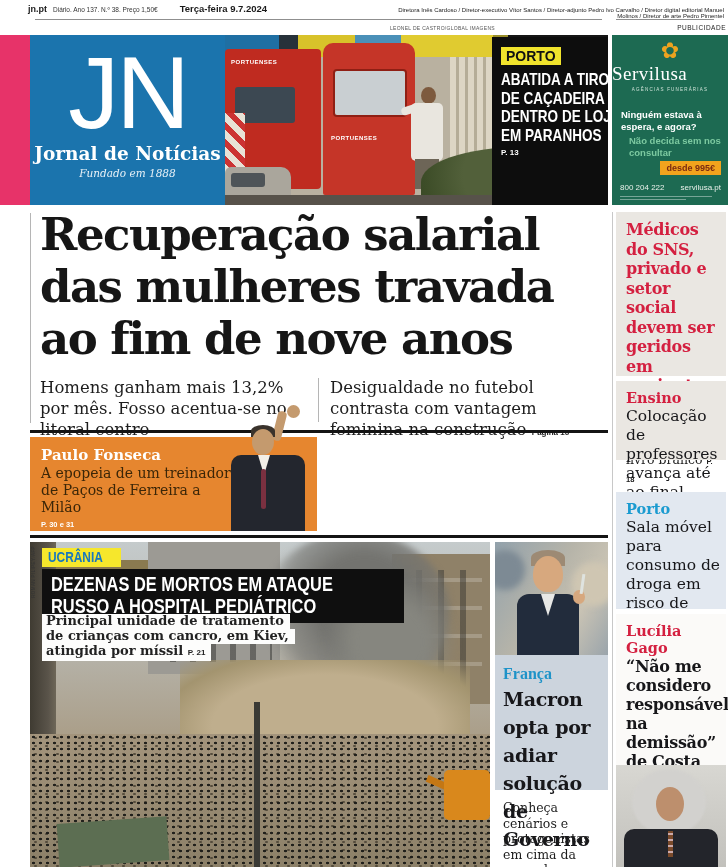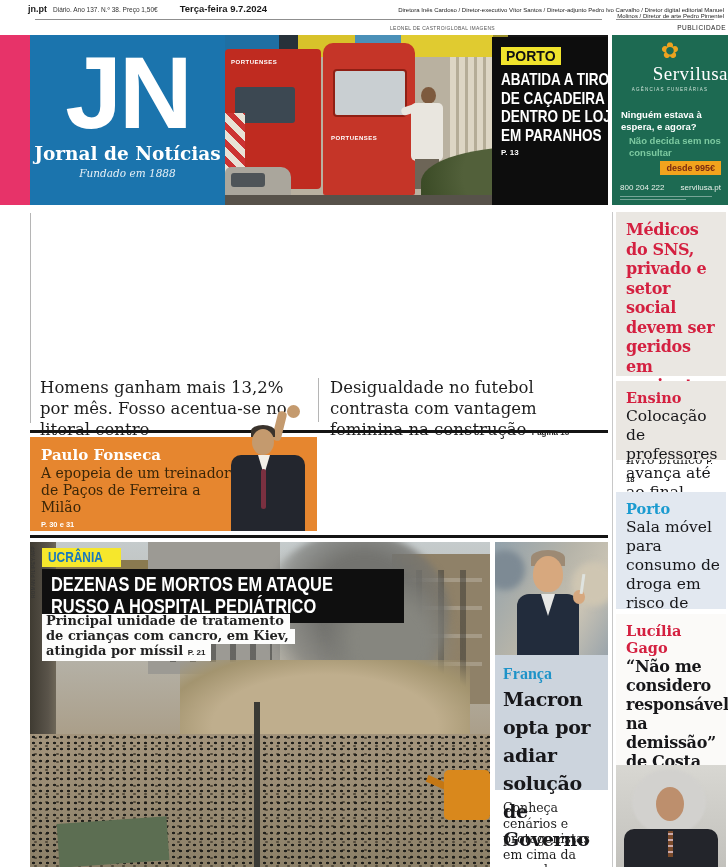--- a/index.html
+++ b/index.html
@@ -14,21 +14,21 @@
   .tb-edition{font-size:6.5px;color:#333;}
   .tb-date{font-weight:bold;font-size:9.5px;margin-left:16px;}
   .tb-directors{margin-left:auto;font-size:6px;color:#222;text-align:right;max-width:330px;}
   .rule{position:absolute;height:1px;background:#8f8f8f;}
   .credit-top{position:absolute;top:25px;left:300px;width:195px;text-align:right;font-size:5px;color:#555;letter-spacing:.3px;}
   .pub-label{position:absolute;top:24px;left:614px;width:112px;text-align:right;font-size:6.5px;color:#222;letter-spacing:.5px;}
 
   
   .pink-stripe{position:absolute;left:0;top:35px;width:30px;height:170px;background:#e73369;}
   .logo-block{position:absolute;left:30px;top:35px;width:195px;height:170px;background:#1b74ad;color:#fff;text-align:center;}
-  .logo-jn{font-weight:bold;font-size:102px;line-height:104px;letter-spacing:-3px;margin-top:6px;}
+  .logo-jn{font-weight:normal;font-size:102px;line-height:104px;letter-spacing:-3px;margin-top:6px;}
   .logo-name{font-family:"DejaVu Serif", serif;font-weight:bold;font-size:18.5px;margin-top:-2px;}
   .logo-founded{font-family:"DejaVu Serif", serif;font-style:italic;font-size:10.5px;margin-top:3px;color:#e8f1f7;}
 
   
   .mast-photo{position:absolute;left:225px;top:35px;width:383px;height:170px;overflow:hidden;background:#b9b1a0;}
   .mp-topstrip{position:absolute;left:0;top:0;width:100%;height:22px;
     background:linear-gradient(90deg,#1f6fa3 0 14%,#27313a 14% 19%,#d8c22a 19% 34%,#4a90b8 34% 46%,#e0cb30 46% 70%,#9a8f2a 70% 74%,#151515 74% 100%);}
   .mp-shutter{position:absolute;left:225px;top:10px;width:158px;height:160px;
     background:repeating-linear-gradient(90deg,#ddd6c4 0 6px,#b5ad97 6px 9px);}
   .mp-shutter-y{position:absolute;left:285px;top:8px;width:98px;height:48px;
@@ -55,21 +55,21 @@
 
   
   .porto-box{position:absolute;right:0;top:2px;width:116px;height:168px;background:#0d0d0d;padding:10px 0 0 9px;box-sizing:border-box;z-index:3;}
   .porto-kicker{display:inline-block;background:#f0e32c;color:#111;font-weight:bold;font-size:14px;padding:1px 5px;margin-bottom:5px;}
   .porto-line{color:#fff;font-weight:bold;font-size:16.5px;line-height:18.5px;}
   .porto-page{color:#fff;font-weight:bold;font-size:8px;margin-top:4px;}
 
   
   .ad{position:absolute;left:612px;top:35px;width:116px;height:170px;background:#1d6a52;color:#fff;box-sizing:border-box;}
   .ad-flower{display:block;text-align:center;font-size:22px;line-height:24px;color:#eda31f;margin-top:4px;}
-  .ad-brand{display:block;text-align:right;font-family:"Liberation Serif", serif;font-size:19px;letter-spacing:.5px;margin-top:0;}
+  .ad-brand{display:block;text-align:left;font-family:"Liberation Serif", serif;font-size:19px;letter-spacing:.5px;margin-top:0;}
   .ad-sub{display:block;text-align:center;font-size:4.5px;letter-spacing:1.2px;color:#cfe3d8;margin-top:2px;}
   .ad-head{position:absolute;left:9px;top:74px;width:100px;font-weight:bold;font-size:9.5px;line-height:11.5px;}
   .ad-subline{position:absolute;left:17px;top:100px;width:100px;font-weight:bold;font-size:9.5px;line-height:11.5px;color:#7cc9a0;}
   .ad-badge{position:absolute;right:7px;top:126px;background:#f2a31d;color:#7c2a10;font-weight:bold;font-size:9px;padding:2px 6px;}
   .ad-bottom{position:absolute;left:8px;right:7px;bottom:13px;display:flex;justify-content:space-between;font-size:8px;color:#e8f0ea;}
   .ad-line1{position:absolute;left:8px;bottom:8px;width:92px;height:1px;background:rgba(255,255,255,.4);}
   .ad-line2{position:absolute;left:8px;bottom:5px;width:66px;height:1px;background:rgba(255,255,255,.4);}
 
   
   .vrule{position:absolute;width:1px;background:#b5b5b5;}
@@ -243,20 +243,25 @@
     <div class="ad-badge">desde 995€</div>
     <div class="ad-bottom">
       <span>800 204 222</span>
       <span>servilusa.pt</span>
     </div>
     <div class="ad-line1"></div>
     <div class="ad-line2"></div>
   </div>
 
   <div class="vrule" style="left:30px;top:213px;height:210px;"></div>
+  <div class="headline serif">
+    <div>Recuperação salarial</div>
+    <div>das mulheres travada</div>
+    <div>ao fim de nove anos</div>
+  </div>
   <div class="vrule" style="left:318px;top:378px;height:44px;"></div>
   <div class="subhead" style="left:40px;">Homens ganham mais 13,2% por mês. Fosso acentua-se no litoral centro</div>
   <div class="subhead" style="left:330px;">
     <span>Desigualdade no futebol contrasta com vantagem feminina na construção</span>
     <span class="pg-inline">Página 16</span>
   </div>
 
   <div class="blackbar" style="top:430px;"></div>
 
   <div class="teaser" style="left:30px;">

